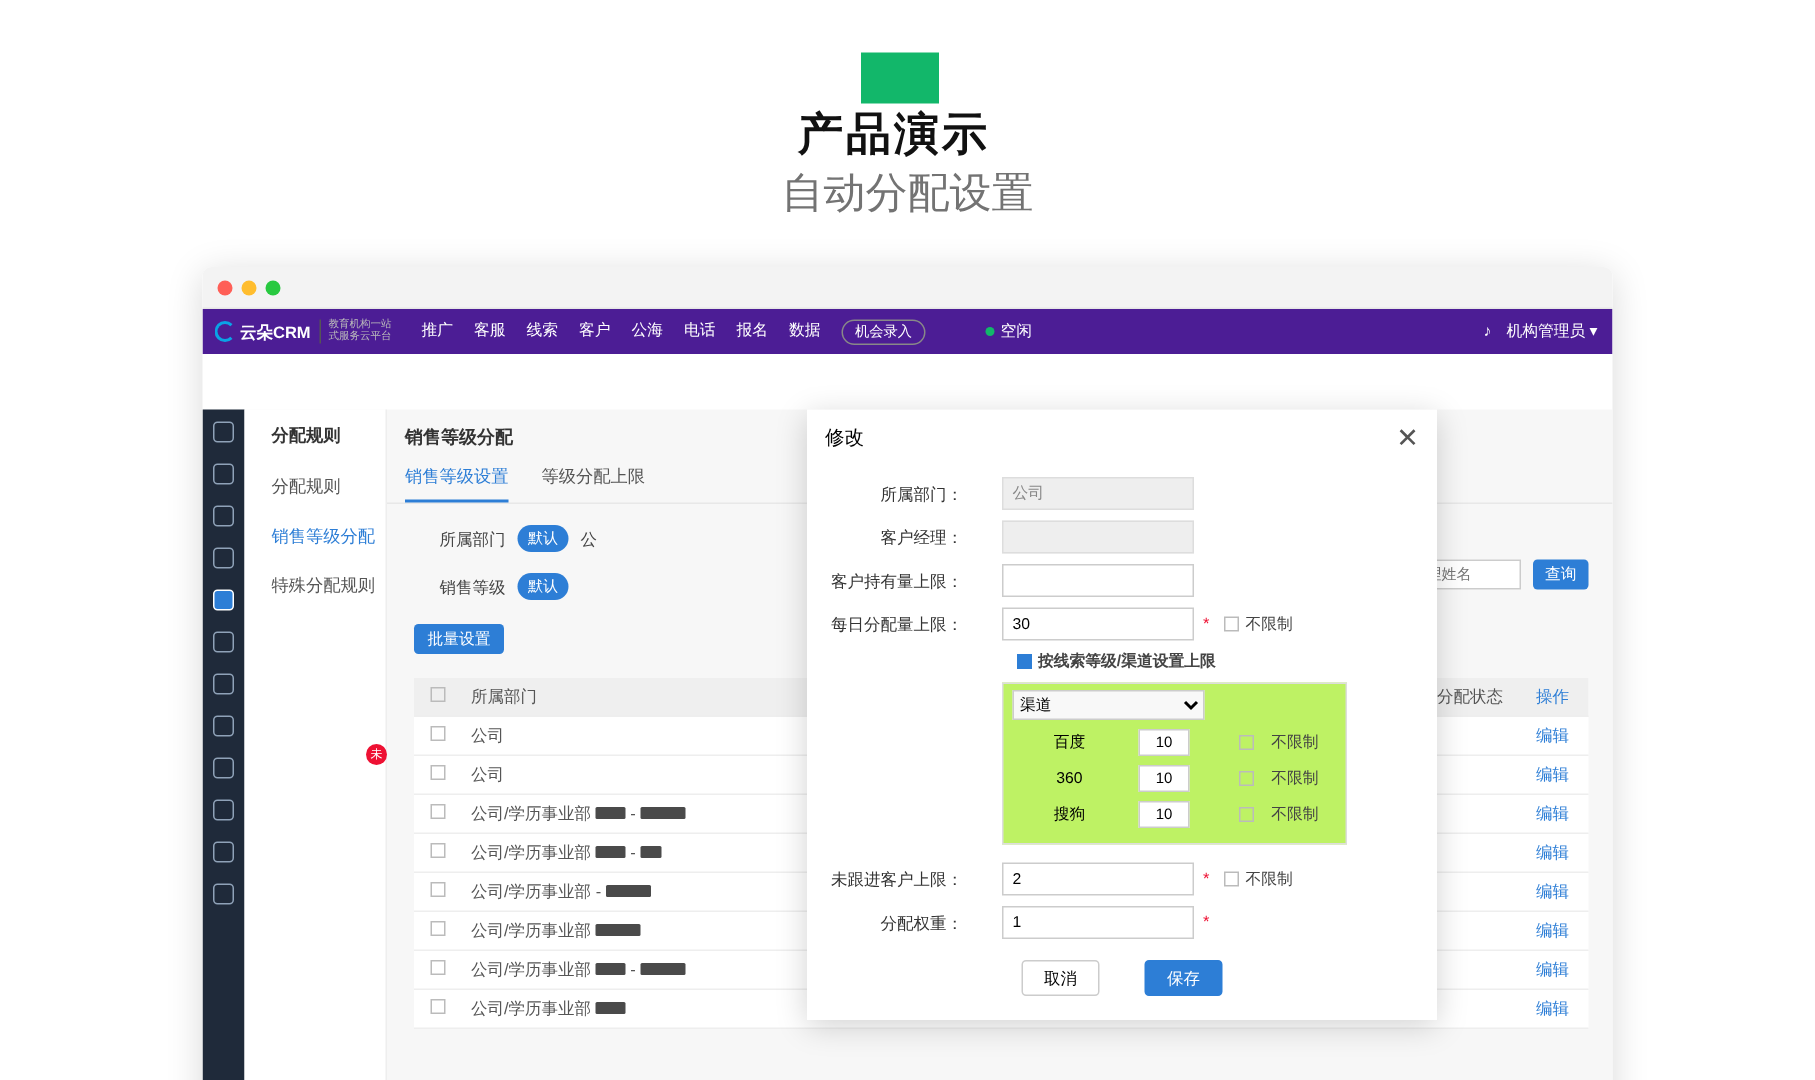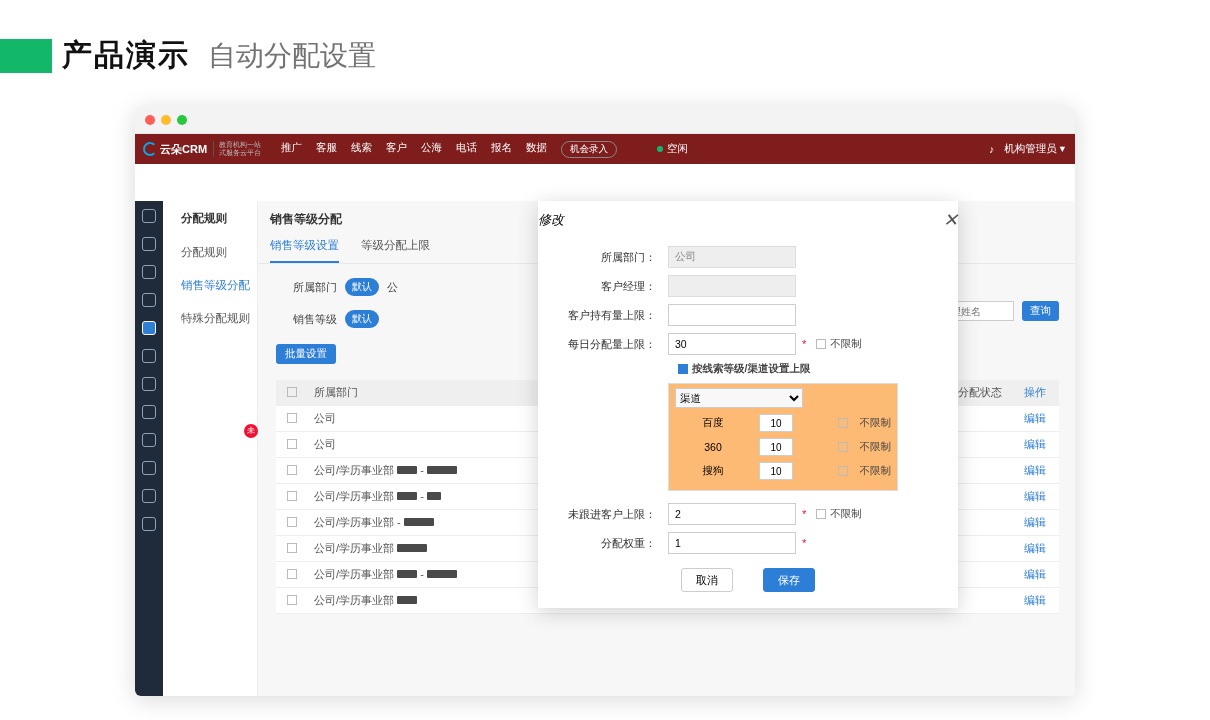--- a/index.html
+++ b/index.html
@@ -1,33 +1,33 @@
 <!DOCTYPE html>
 <html><head>
 <meta charset="utf-8">
 <style>
   * { margin: 0; padding: 0; box-sizing: border-box; font-family: -apple-system, BlinkMacSystemFont, "Segoe UI", "Microsoft YaHei", sans-serif; }
   body { background: #fff; width: 1210px; height: 720px; overflow: hidden; }
 
   
-  .slide-header { display: flex; align-items: center; padding: 35px 0 30px 0; }
+  .slide-header { display: flex; align-items: center; padding: 35px 0 30px 0; flex-direction: column; }
   .green-block { width: 52px; height: 34px; background: #12b76a; margin-right: 10px; }
   .slide-title { font-size: 30px; font-weight: 700; color: #111; margin-right: 18px; letter-spacing: 2px;}
   .slide-sub { font-size: 28px; color: #737373; }
 
   
   .browser { width: 940px; margin: 0 auto; box-shadow: 0 4px 24px rgba(0,0,0,0.15); border-radius: 6px; background: #fff; overflow: hidden; position: relative; }
   .browser-chrome { height: 28px; background: #f3f3f3; display: flex; align-items: center; padding-left: 10px; gap: 6px; border-bottom: 1px solid #e6e6e6; }
   .dot { width: 10px; height: 10px; border-radius: 50%; }
   .dot-red { background: #ff5f57; }
   .dot-yellow { background: #ffbd2e; }
   .dot-green { background: #28c940; }
 
   
-  .topnav { height: 30px; background: #7f1d1d; display: flex; align-items: center; color: #fff; font-size: 10.5px; position: relative; }
+  .topnav { height: 30px; background: #4c1d95; display: flex; align-items: center; color: #fff; font-size: 10.5px; position: relative; }
   .logo { display: flex; align-items: center; margin-left: 8px; margin-right: 10px; }
   .logo-mark { width: 14px; height: 14px; border: 2px solid #0aa3e6; border-radius: 50%; border-right-color: transparent; margin-right: 3px; }
   .logo-text { font-size: 11px; font-weight: 600; }
   .logo-sub { font-size: 7px; color: #bbb; border-left: 1px solid #555; margin-left: 6px; padding-left: 5px; line-height: 1.1; }
   .nav-items { display: flex; gap: 14px; margin-left: 10px; justify-content: space-between; }
   .nav-btn { border: 1px solid #888; border-radius: 10px; padding: 1px 8px; font-size: 9.5px; }
   .status-dot { width: 6px; height: 6px; background: #12b76a; border-radius: 50%; margin-left: 40px; margin-right: 4px; display: inline-block; }
   .topnav-right { position: absolute; right: 10px; display: flex; align-items: center; gap: 10px; font-size: 10.5px; }
 
   
@@ -63,32 +63,32 @@
   .c-op { flex: 0 0 48px; text-align:center; color:#2d7ed6; }
   .tiny-chk { width:10px; height:10px; border:1px solid #bbb; display:inline-block; }
   .blur { background:#4a4a4a; color:transparent; border-radius:1px; display:inline-block; height:8px; }
   .blur.w20{width:20px}.blur.w30{width:30px}.blur.w16{width:14px}
 
   .red-badge { position:absolute; left:-14px; top:223px; width:14px; height:14px; background:#e13; border-radius:50%; font-size:8px; color:#fff; text-align:center; line-height:14px; }
 
   
   .modal-overlay { position:absolute; inset:0; }
   .modal { position:absolute; left:280px; top:0px; width:420px; background:#fff; box-shadow:0 4px 20px rgba(0,0,0,.18); }
-  .modal-head { display:flex; justify-content:space-between; align-items:center; padding:8px 0; font-size:13px;font-style:italic; }
+  .modal-head { display:flex; justify-content:space-between; align-items:center; padding:8px 12px; font-size:13px; }
   .close-x { font-size:18px; color:#555; cursor:pointer; }
   .form-row { display:flex; align-items:center; margin:7px 0; font-size:11px; }
-  .form-label { width:130px; text-align:right; padding-right:12px; color:#333;}
+  .form-label { width:130px; text-align:right; padding-right:26px; color:#333;}
   .form-input { width:128px; height:22px; border:1px solid #ccc; font-size:10.5px; padding:0 6px; background:#fff; }
   .form-input.readonly { background:#eee; border-color:#ddd; color:#888; }
   select.form-input { appearance:none; background:#f8f8f8; }
   .req-star { color:#e13; margin-left:6px; font-size:11px; }
   .ck { width:10px; height:10px; border:1px solid #bbb; margin-left:10px; display:inline-block; vertical-align:middle; }
   .ck.checked { background:#2d7ed6; border-color:#2d7ed6; }
   .ck-label { font-size:10.5px; margin-left:4px; color:#444; }
-  .channel-box { margin-left:130px; width:230px; border:1px solid #ddd; background:#fdba74; padding:4px 6px 10px 6px; }
+  .channel-box { margin-left:130px; width:230px; border:1px solid #ddd; background:#bef264; padding:4px 18px 10px 6px; }
   .channel-box select { width:128px; height:20px; font-size:10.5px; border:1px solid #ccc; background:#f8f8f8; }
   .channel-row { display:flex; align-items:center; justify-content:flex-start; gap:8px; margin-top:6px; font-size:10.5px; }
   .channel-row .chname { width:76px; text-align:center; }
   .channel-row input { width:34px; height:18px; border:1px solid #ccc; font-size:10px; text-align:center; }
   .modal-actions { display:flex; justify-content:center; gap:30px; margin:14px 0 16px 0; }
   .btn { height:24px; padding:0 14px; font-size:11px; border-radius:3px; border:1px solid #ccc; background:#fff; }
   .btn-primary { background:#2d7ed6; color:#fff; border-color:#2d7ed6; }
 </style>
 </head>
 <body>

